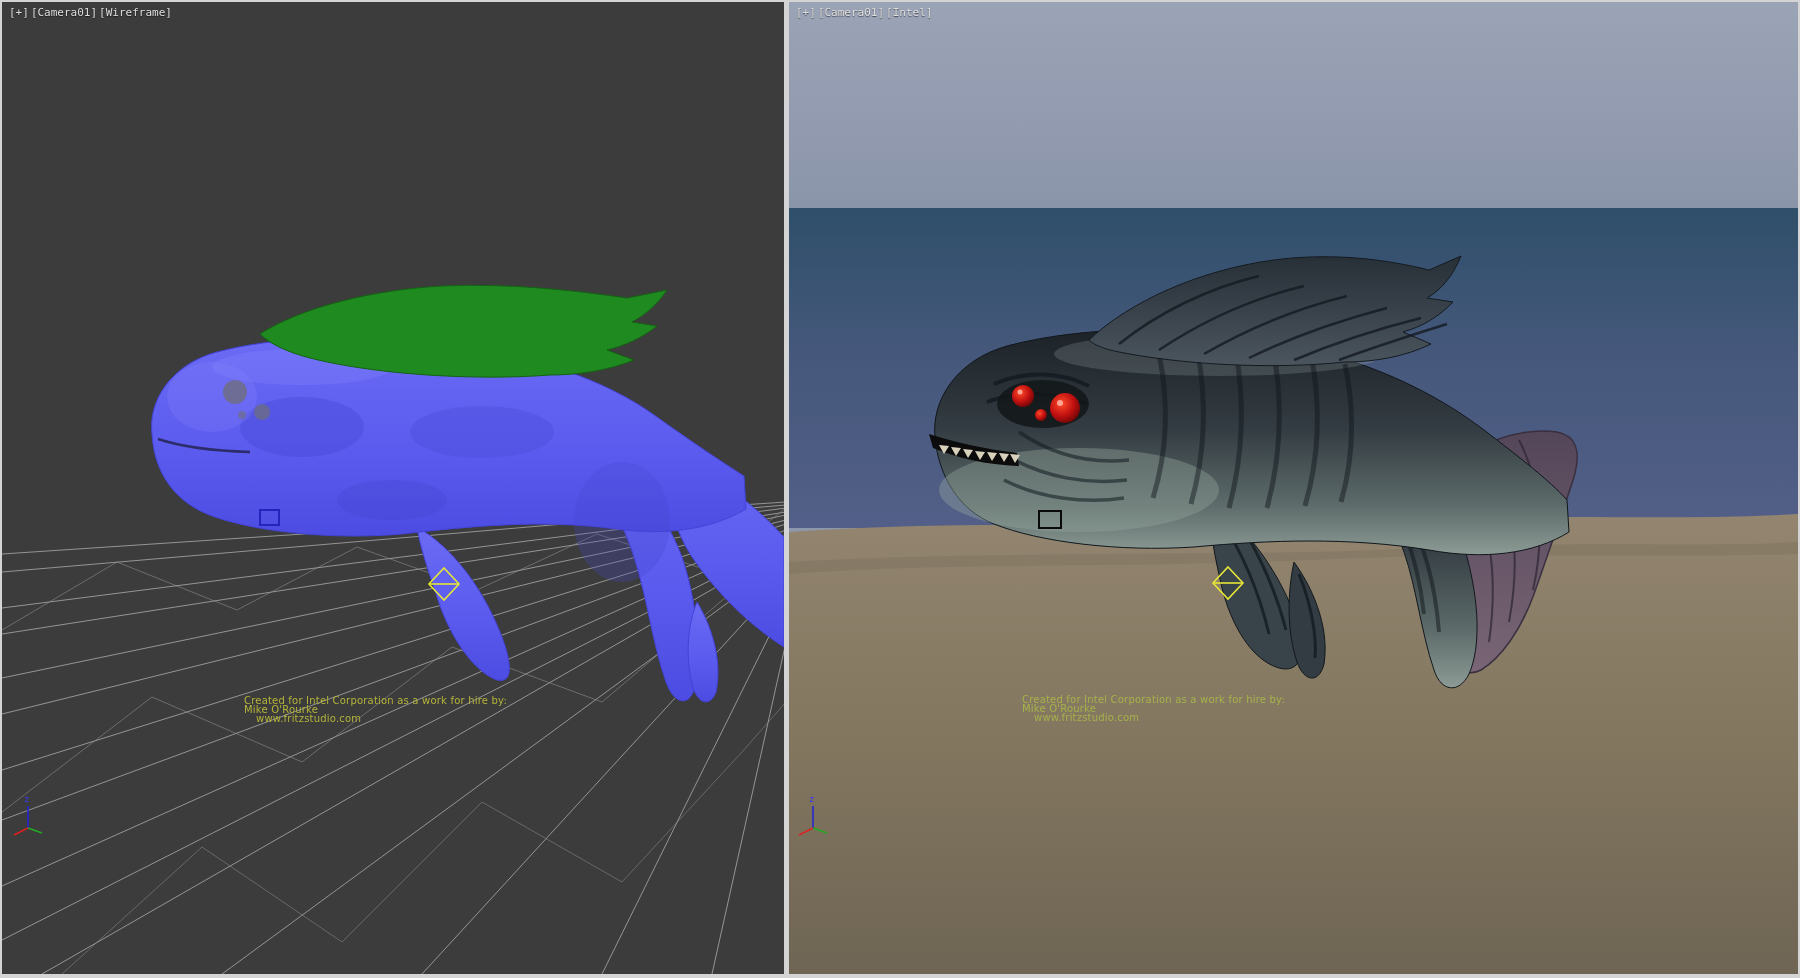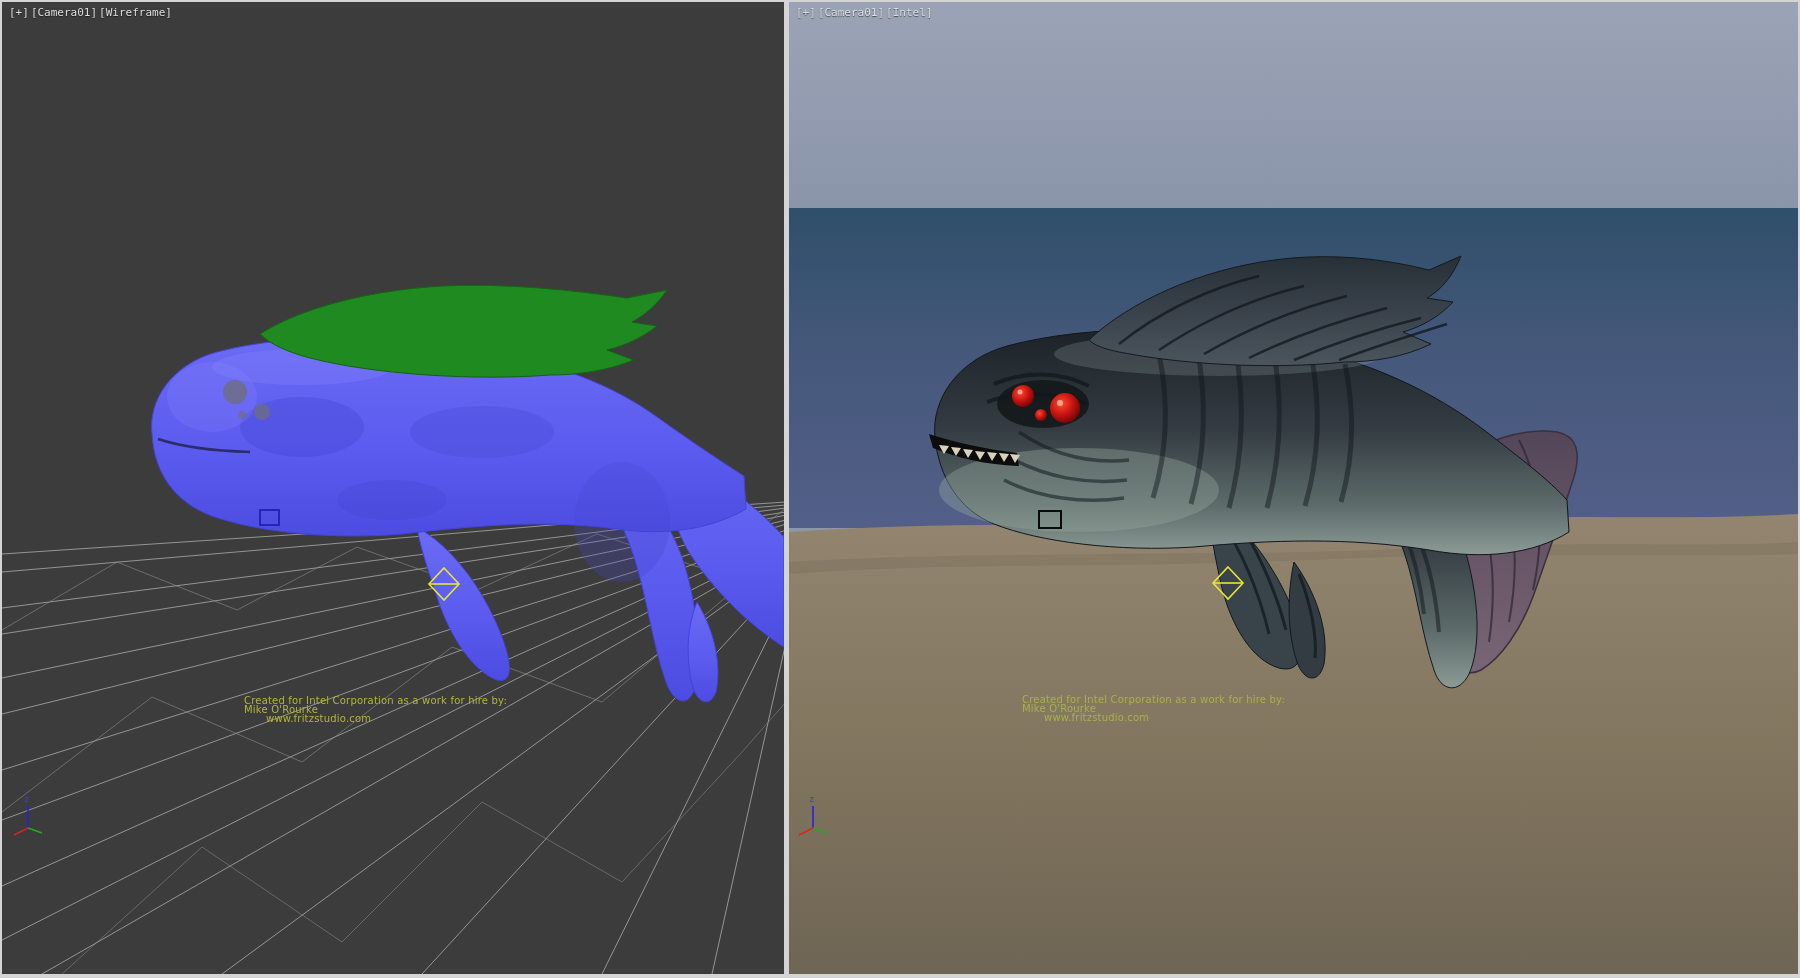--- a/index.html
+++ b/index.html
@@ -15,21 +15,21 @@
   .vp-label{
     position:absolute;top:4px;left:7px;z-index:10;
     font-family:"DejaVu Sans Mono","Liberation Mono",monospace;
     font-size:11px;color:#dedede;display:flex;gap:2px;
     text-shadow:0 1px 1px rgba(0,0,0,.55);cursor:default;
   }
   .vp-label span{cursor:pointer;}
   .attribution{position:absolute;z-index:6;font-size:10px;line-height:9px;letter-spacing:.2px;}
   #vp-left  .attribution{left:242px;top:694px;color:#b4b43a;}
   #vp-right .attribution{left:233px;top:693px;color:#a6b24a;}
-  .attribution .l3{margin-left:22px;}
+  .attribution .l3{margin-left:12px;}
   .axis-tripod{position:absolute;z-index:6;}
   #vp-left  .axis-tripod{left:8px;top:792px;}
   #vp-right .axis-tripod{left:6px;top:792px;}
   .axis-z-label{
     position:absolute;left:14px;top:0;
     font-size:9px;color:#3a3aee;font-family:"DejaVu Sans Mono",monospace;
   }
 </style>
 </head>
 <body>

